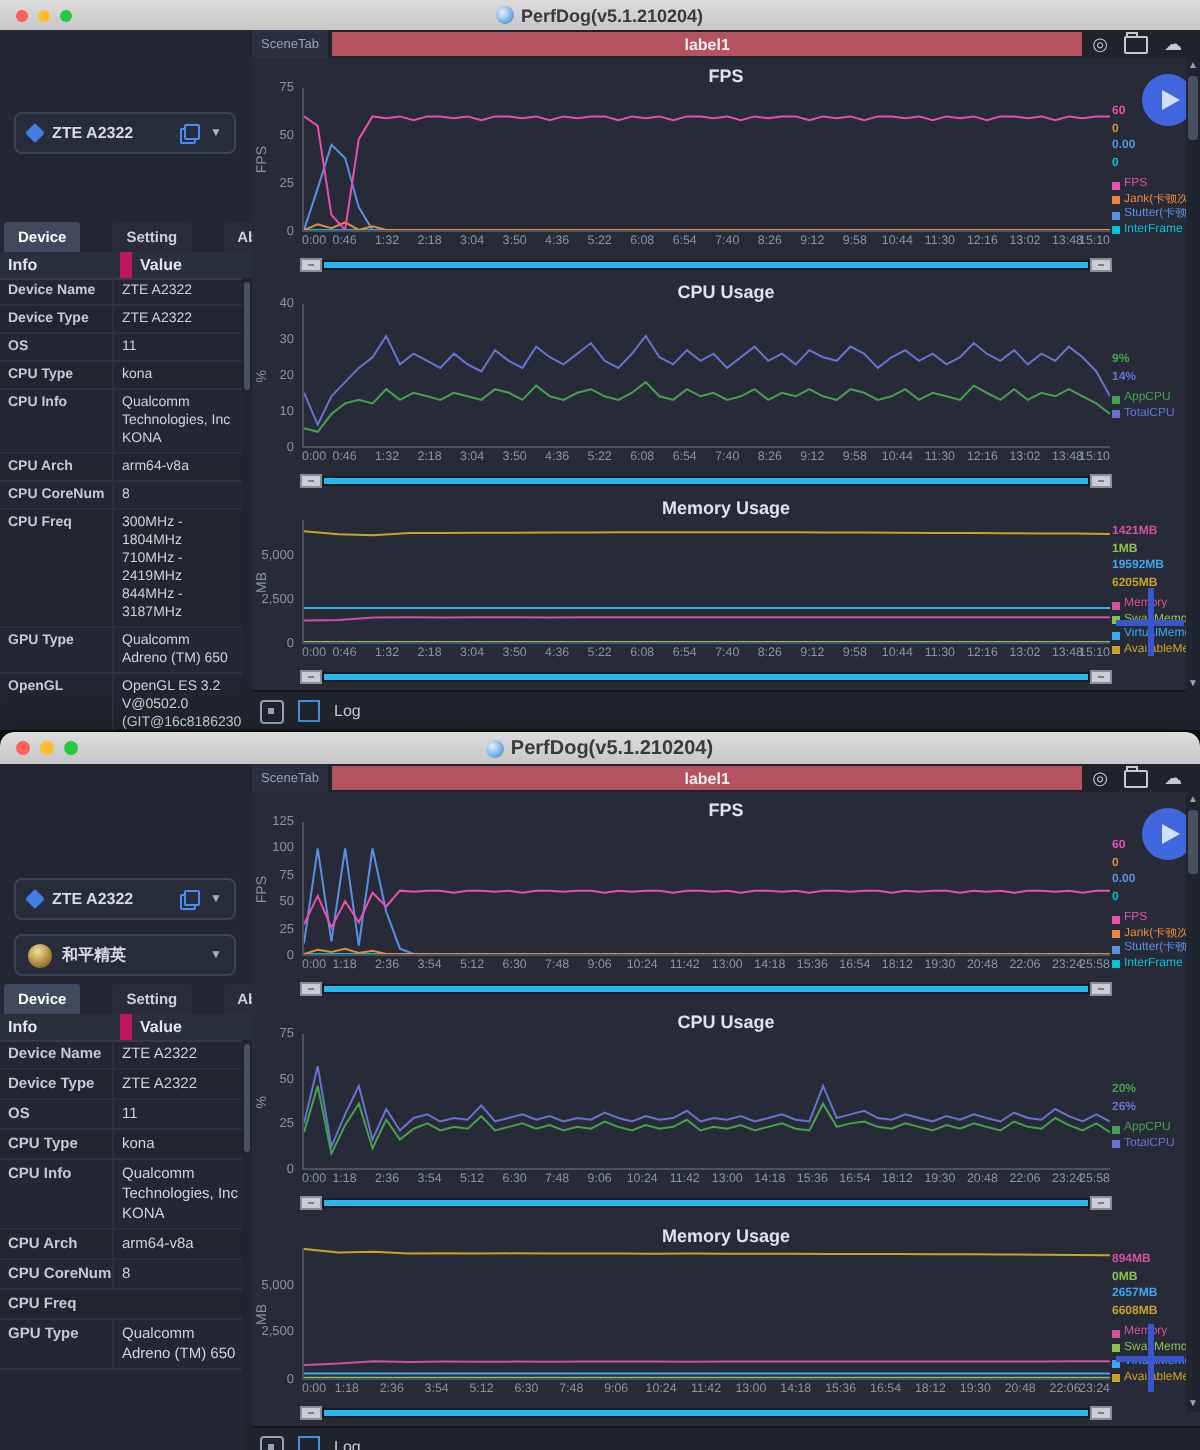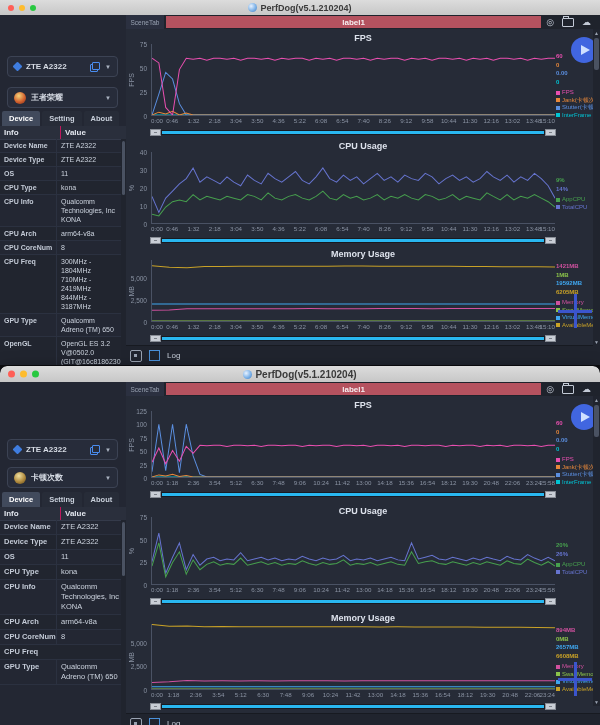--- a/index.html
+++ b/index.html
@@ -34,32 +34,32 @@
   .diamond{width:7px;height:7px;background:#3f7de0;transform:rotate(45deg);border-radius:1px;flex:0 0 auto}
   .sel-txt{flex:1;font-size:8px;font-weight:bold;color:#d6dbe4;white-space:nowrap;overflow:hidden}
   .layers{width:10px;height:10px;position:relative;flex:0 0 auto}
   .layers::before,.layers::after{content:'';position:absolute;width:6px;height:6px;border:1px solid #4a8df0;border-radius:1px}
   .layers::before{left:0;bottom:0}.layers::after{right:0;top:0;background:#272c3a}
   .caret{font-size:6px;color:#aab2c0;flex:0 0 auto}
   .app-circle{width:12px;height:12px;border-radius:50%;flex:0 0 auto}
   #win-top .app-circle{background:radial-gradient(circle at 40% 32%,#f5d37a,#d2622e 55%,#7e2a18)}
   #win-bottom .app-circle{background:radial-gradient(circle at 40% 32%,#f0e0a0,#b08a3e 55%,#5e4618)}
   
-  .side-tabs{position:absolute;left:2px;display:flex;gap:2px}
+  .side-tabs{position:absolute;left:2px;display:flex;gap:16px}
   #win-top .side-tabs{top:96px}
   #win-bottom .side-tabs{top:110px}
   .stab{padding:0 7px;height:15px;line-height:15px;font-size:7.5px;font-weight:bold;color:#c9d0db;background:#272c38;border-radius:2px 2px 0 0}
   .stab.active{background:#414a5c;color:#fff}
   .tbl{position:absolute;left:0;right:0;bottom:0}
   #win-top .tbl{top:111px}
   #win-bottom .tbl{top:125px}
   .tbl-head{display:flex;height:13px;line-height:13px;background:#2a2f3c;border-bottom:1px solid #343a4a;
             font-size:8px;font-weight:bold;color:#e2e6ee}
   .th1{width:56px;padding-left:4px}
-  .th2{flex:1;padding-left:4px;border-left:1px solid #be185d}
+  .th2{flex:1;padding-left:4px;border-left:6px solid #be185d}
   .tbl-body{position:absolute;top:13px;left:0;right:5px;bottom:0;overflow:hidden}
   .trow{display:flex;border-bottom:1px solid #2b3140}
   .trow:nth-child(even){background:#21252f}
   #win-top .trow{font-size:7px;line-height:9px}
   #win-bottom .trow{font-size:7.5px;line-height:10px}
   .td1{width:52px;padding:2px 0 2px 4px;color:#c3cad6;font-weight:bold;flex:0 0 auto}
   .td2{flex:1;padding:2px 0 2px 4px;color:#ccd3de;white-space:pre-line;border-left:1px solid #2b3140}
   .side-sb{position:absolute;right:0;width:5px;top:13px;bottom:0;background:#20242e}
   .side-sb .thumb{position:absolute;top:2px;left:1px;width:3px;height:54px;background:#4a5262;border-radius:2px}
   
@@ -137,25 +137,20 @@
     </div>
   </div>
   <div class="win-body">
     <div class="sidebar">
       <div class="sel sel-dev">
         <span class="diamond"></span>
         <span class="sel-txt">ZTE A2322</span>
         <span class="layers"></span>
         <span class="caret">▼</span>
       </div>
-      <div class="sel sel-app">
-        <span class="app-circle"></span>
-        <span class="sel-txt">王者荣耀</span>
-        <span class="caret">▼</span>
-      </div>
       <div class="side-tabs">
         <div class="stab active">Device</div>
         <div class="stab">Setting</div>
         <div class="stab">About</div>
       </div>
       <div class="tbl">
         <div class="tbl-head">
           <div class="th1">Info</div>
           <div class="th2">Value</div>
         </div>
@@ -477,21 +472,21 @@
   <div class="win-body">
     <div class="sidebar">
       <div class="sel sel-dev">
         <span class="diamond"></span>
         <span class="sel-txt">ZTE A2322</span>
         <span class="layers"></span>
         <span class="caret">▼</span>
       </div>
       <div class="sel sel-app">
         <span class="app-circle"></span>
-        <span class="sel-txt">卡顿次数</span>
+        <span class="sel-txt">和平精英</span>
         <span class="caret">▼</span>
       </div>
       <div class="side-tabs">
         <div class="stab active">Device</div>
         <div class="stab">Setting</div>
         <div class="stab">About</div>
       </div>
       <div class="tbl">
         <div class="tbl-head">
           <div class="th1">Info</div>

